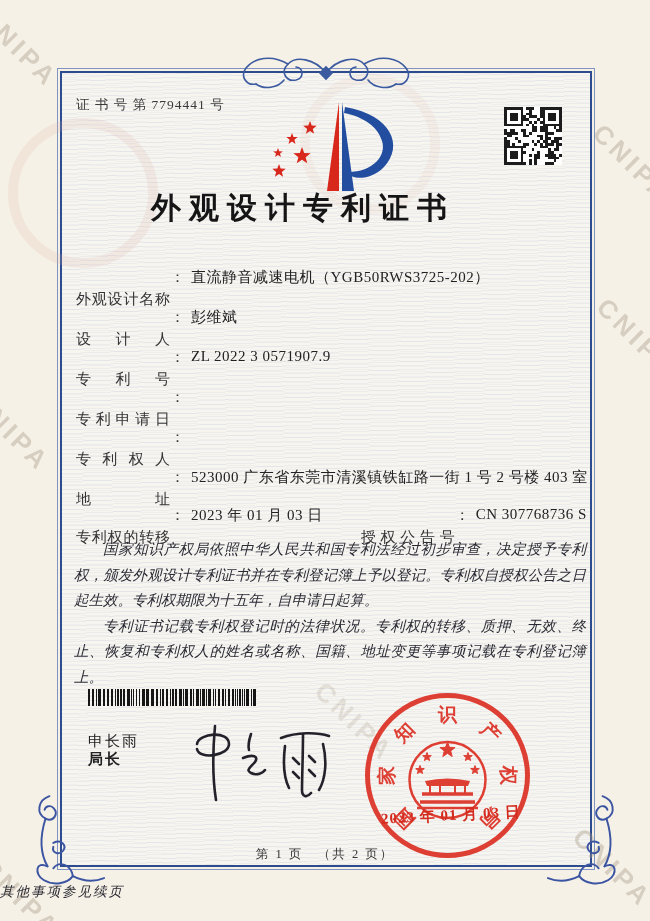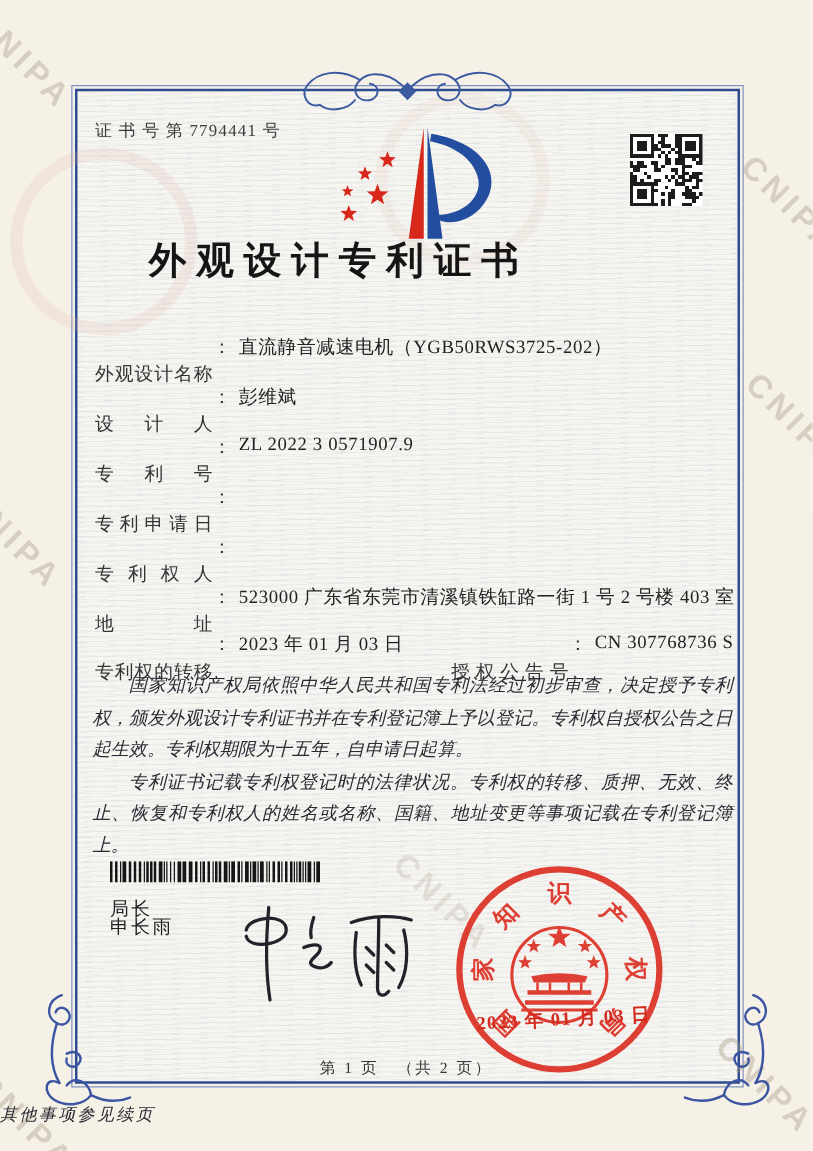--- a/index.html
+++ b/index.html
@@ -46,41 +46,42 @@
   .cert-number{
     position:absolute;left:76px;top:96px;z-index:4;
     font-size:13.5px;letter-spacing:1px;color:#3a3a3a;
   }
   .logo{position:absolute;left:252px;top:101px;width:170px;height:92px;z-index:4;}
   .qr{position:absolute;left:504px;top:107px;width:58px;height:58px;background:#fff;z-index:4;}
   .title{
     position:absolute;left:57px;top:188px;width:428px;z-index:4;
     text-align:center;font-size:30px;font-weight:700;color:#151515;
     letter-spacing:8px;
+    padding-left:32px;
   }
   
   .row{position:absolute;left:76px;z-index:4;display:flex;font-size:15px;white-space:nowrap;}
   .row .lab{
     display:inline-block;width:94px;color:#333;
     text-align:justify;text-align-last:justify;margin-top:22px;
   }
   .row .colon{color:#333;}
   .row .val{margin-left:6px;color:#222;letter-spacing:0.5px;}
   .row2-pair{margin-left:38px;display:flex;}
   
   .paras{
     position:absolute;left:74px;top:537px;width:512px;z-index:4;
     font-size:14.5px;line-height:25.5px;color:#2a2a33;
     font-style:italic;text-align:justify;
   }
   .paras p{margin:0;text-indent:2em;}
   
   .barcode{position:absolute;left:88px;top:689px;width:172px;height:17px;z-index:4;}
   .signer{position:absolute;left:88px;z-index:5;font-size:15px;color:#222;letter-spacing:2px;}
-  .signer-title{top:718px;}
+  .signer-title{top:750px;font-weight:bold;}
   .signer-name{top:732px;}
   .signature{position:absolute;left:185px;top:720px;width:160px;height:85px;z-index:5;}
   .seal{position:absolute;left:360px;top:688px;width:175px;height:175px;z-index:4;opacity:0.93;}
   .seal-char{
     fill:#dd3226;font-size:19px;font-weight:700;
     font-family:"Liberation Serif",serif;
     text-anchor:middle;dominant-baseline:middle;
   }
   .seal-date{
     position:absolute;left:381px;top:806px;z-index:6;

